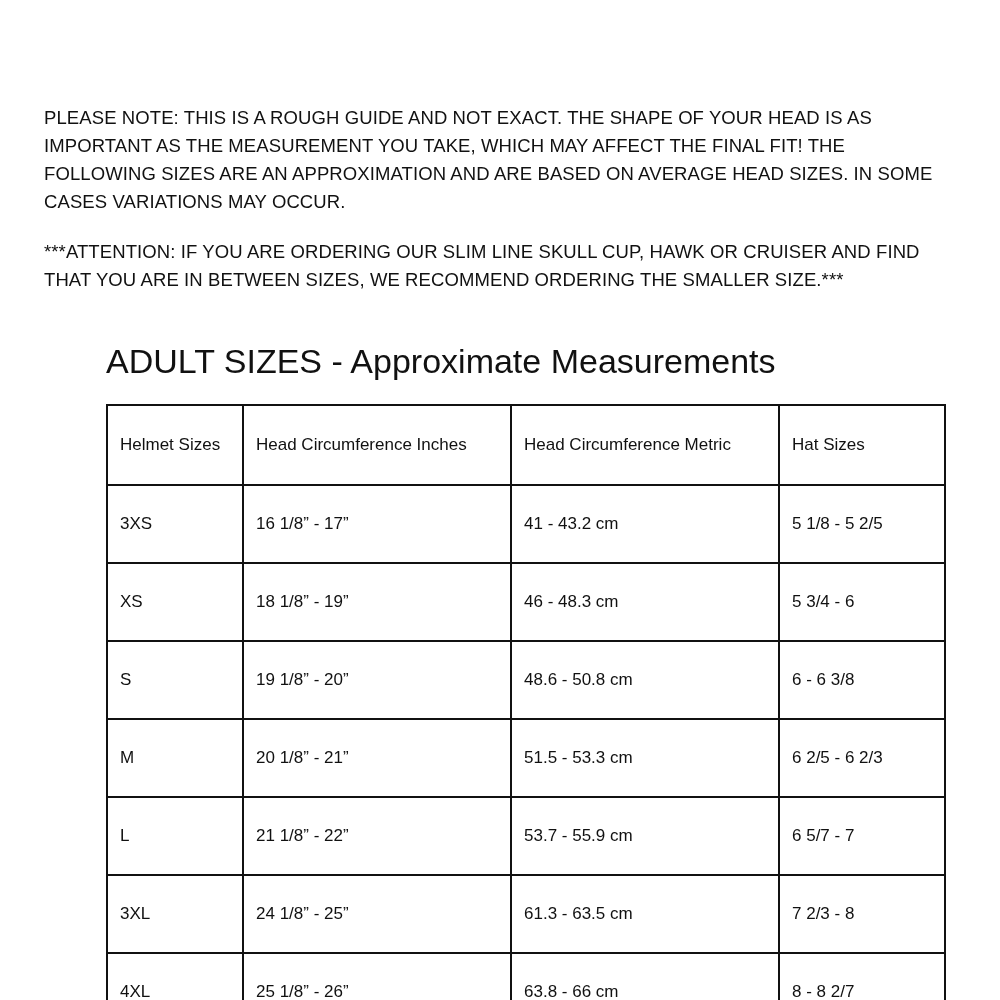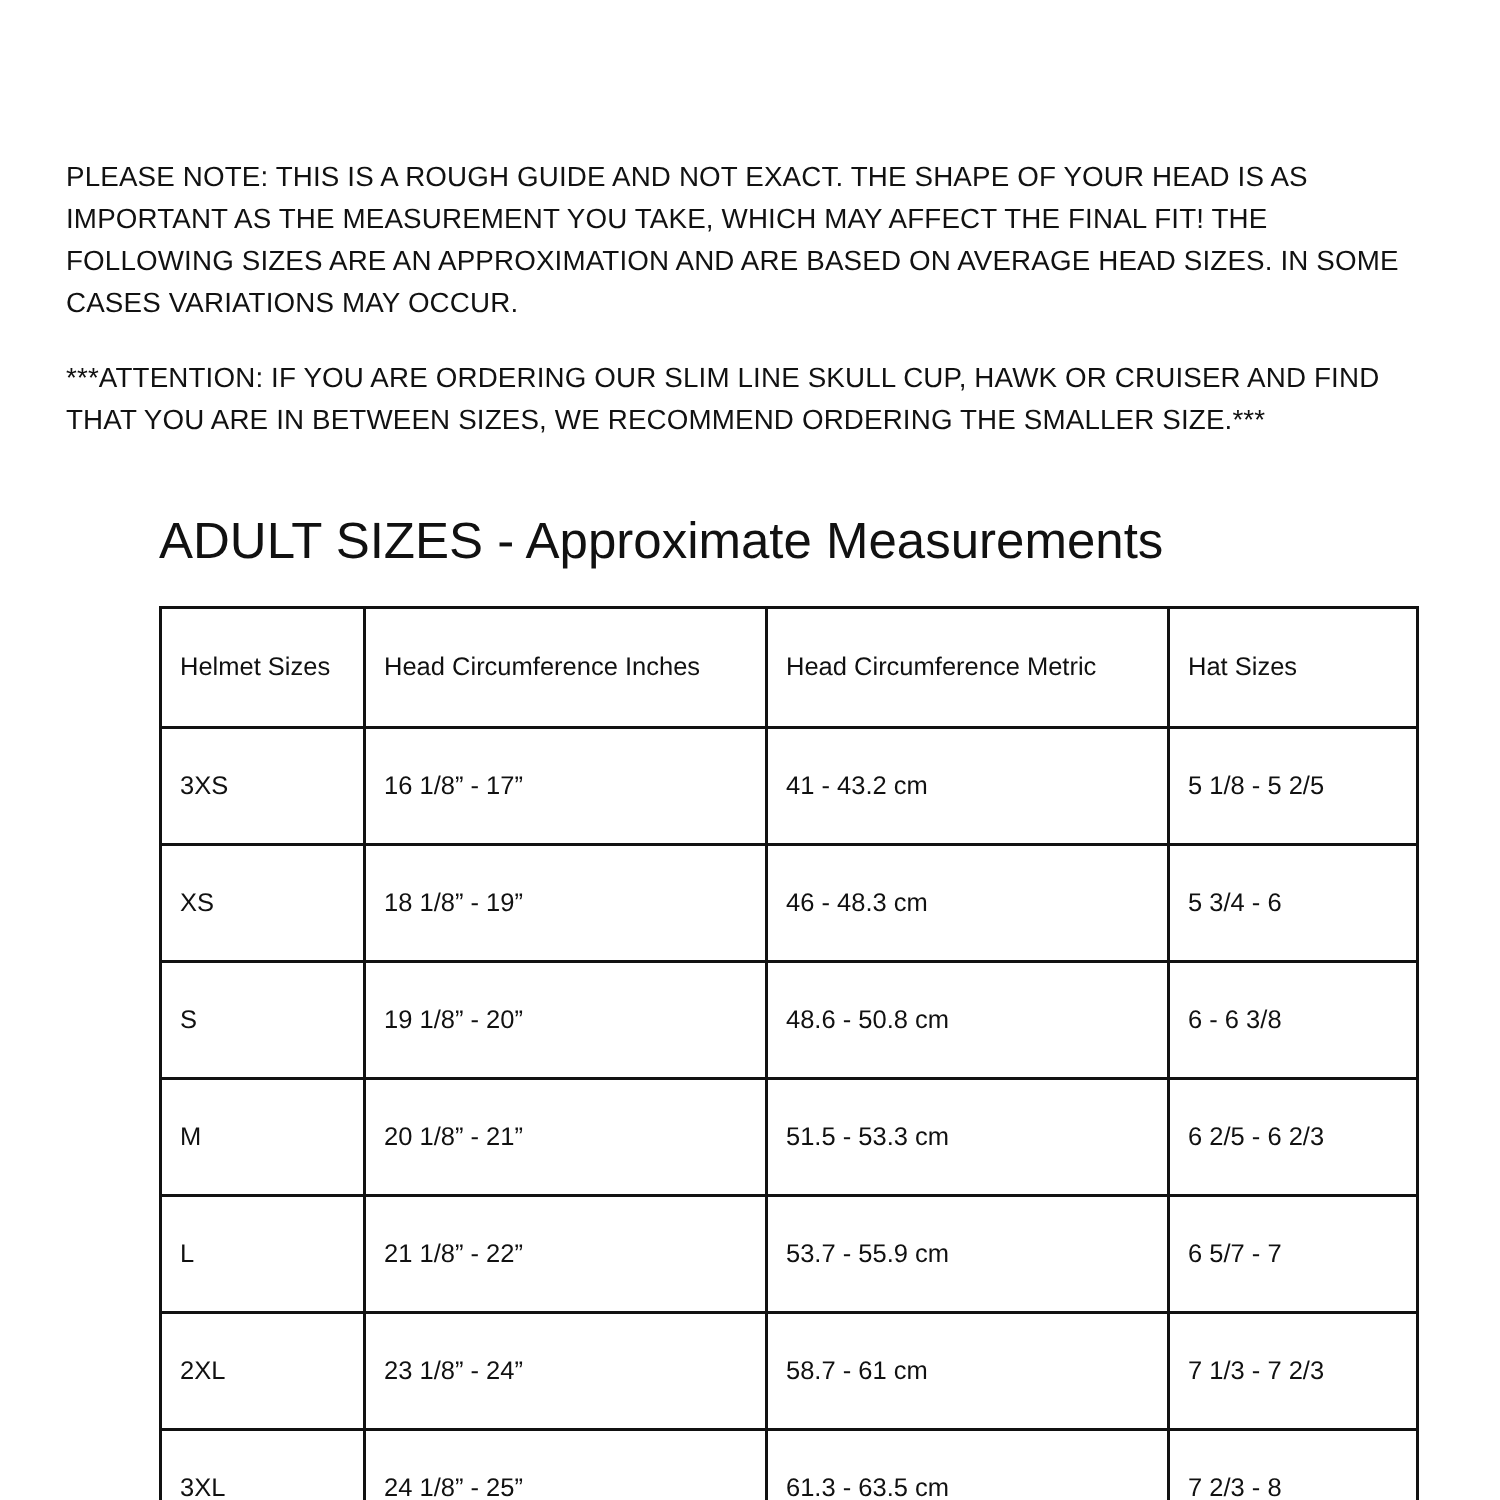--- a/index.html
+++ b/index.html
@@ -131,26 +131,20 @@
           <td>51.5 - 53.3 cm</td>
           <td>6 2/5 - 6 2/3</td>
         </tr>
         <tr>
           <td>L</td>
           <td>21 1/8” - 22”</td>
           <td>53.7 - 55.9 cm</td>
           <td>6 5/7 - 7</td>
         </tr>
         <tr>
-          <td>2XL</td>
-          <td>23 1/8” - 24”</td>
-          <td>58.7 - 61 cm</td>
-          <td>7 1/3 - 7 2/3</td>
-        </tr>
-        <tr>
           <td>3XL</td>
           <td>24 1/8” - 25”</td>
           <td>61.3 - 63.5 cm</td>
           <td>7 2/3 - 8</td>
         </tr>
         <tr>
           <td>4XL</td>
           <td>25 1/8” - 26”</td>
           <td>63.8 - 66 cm</td>
           <td>8 - 8 2/7</td>

